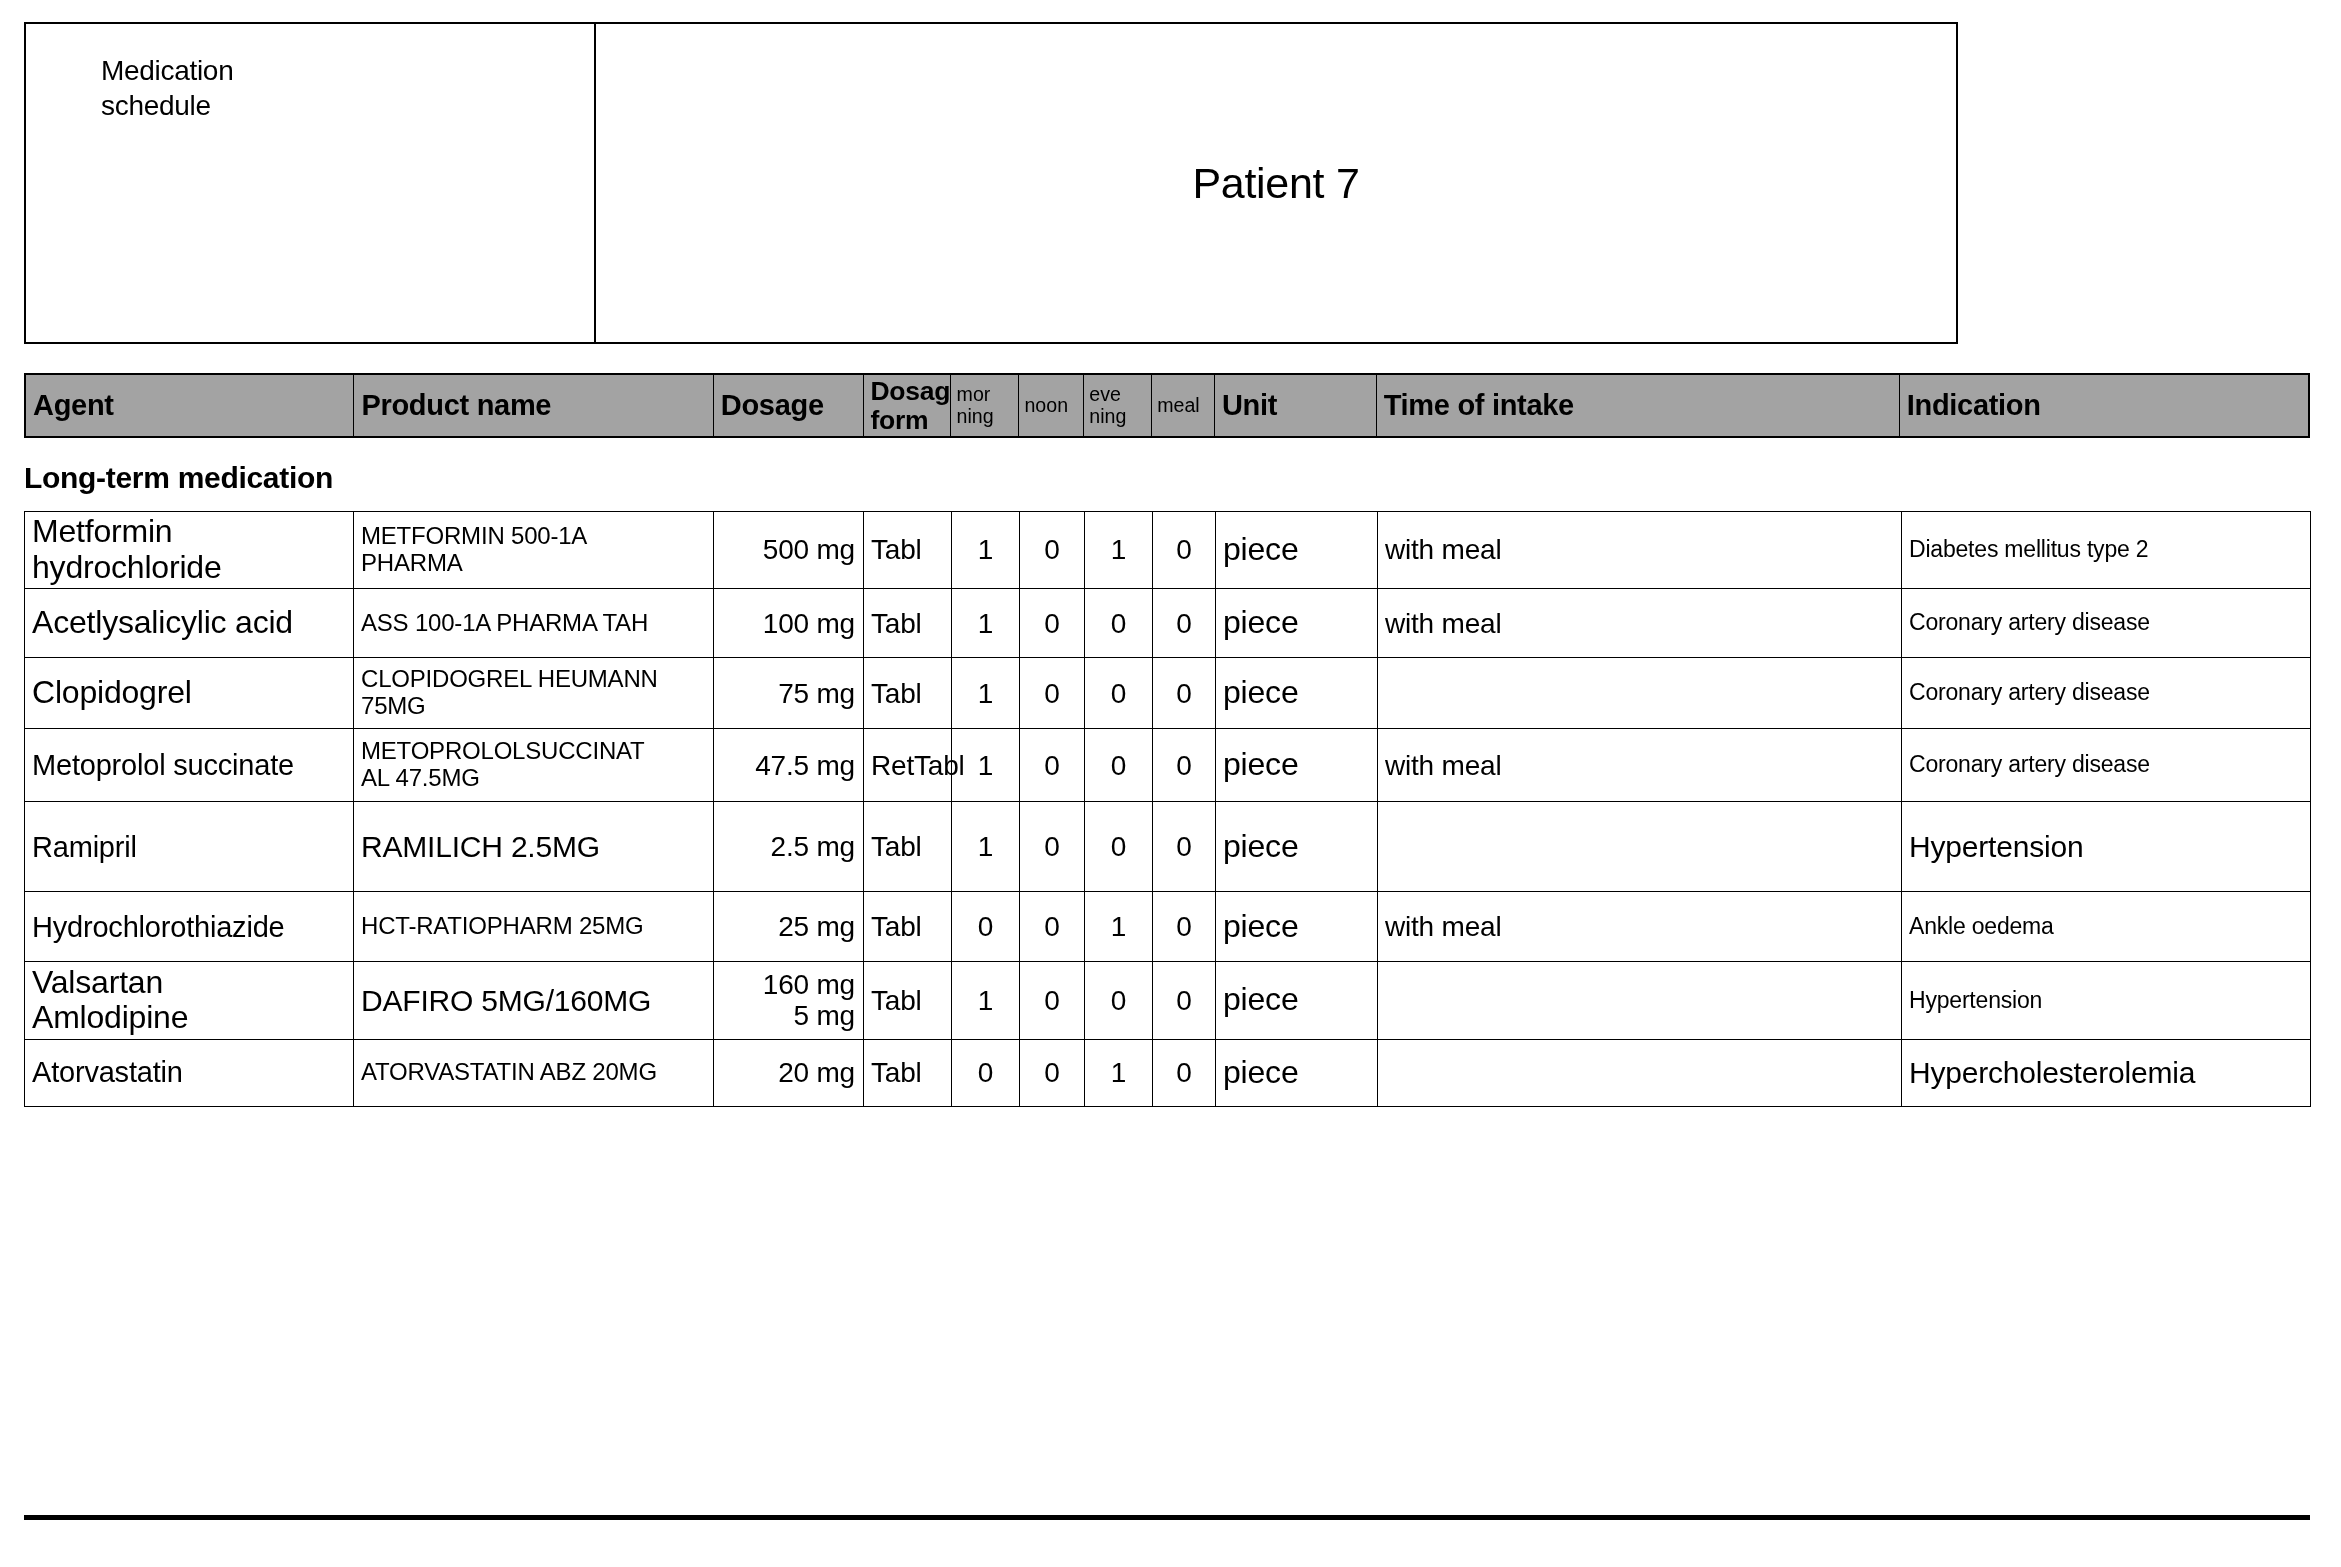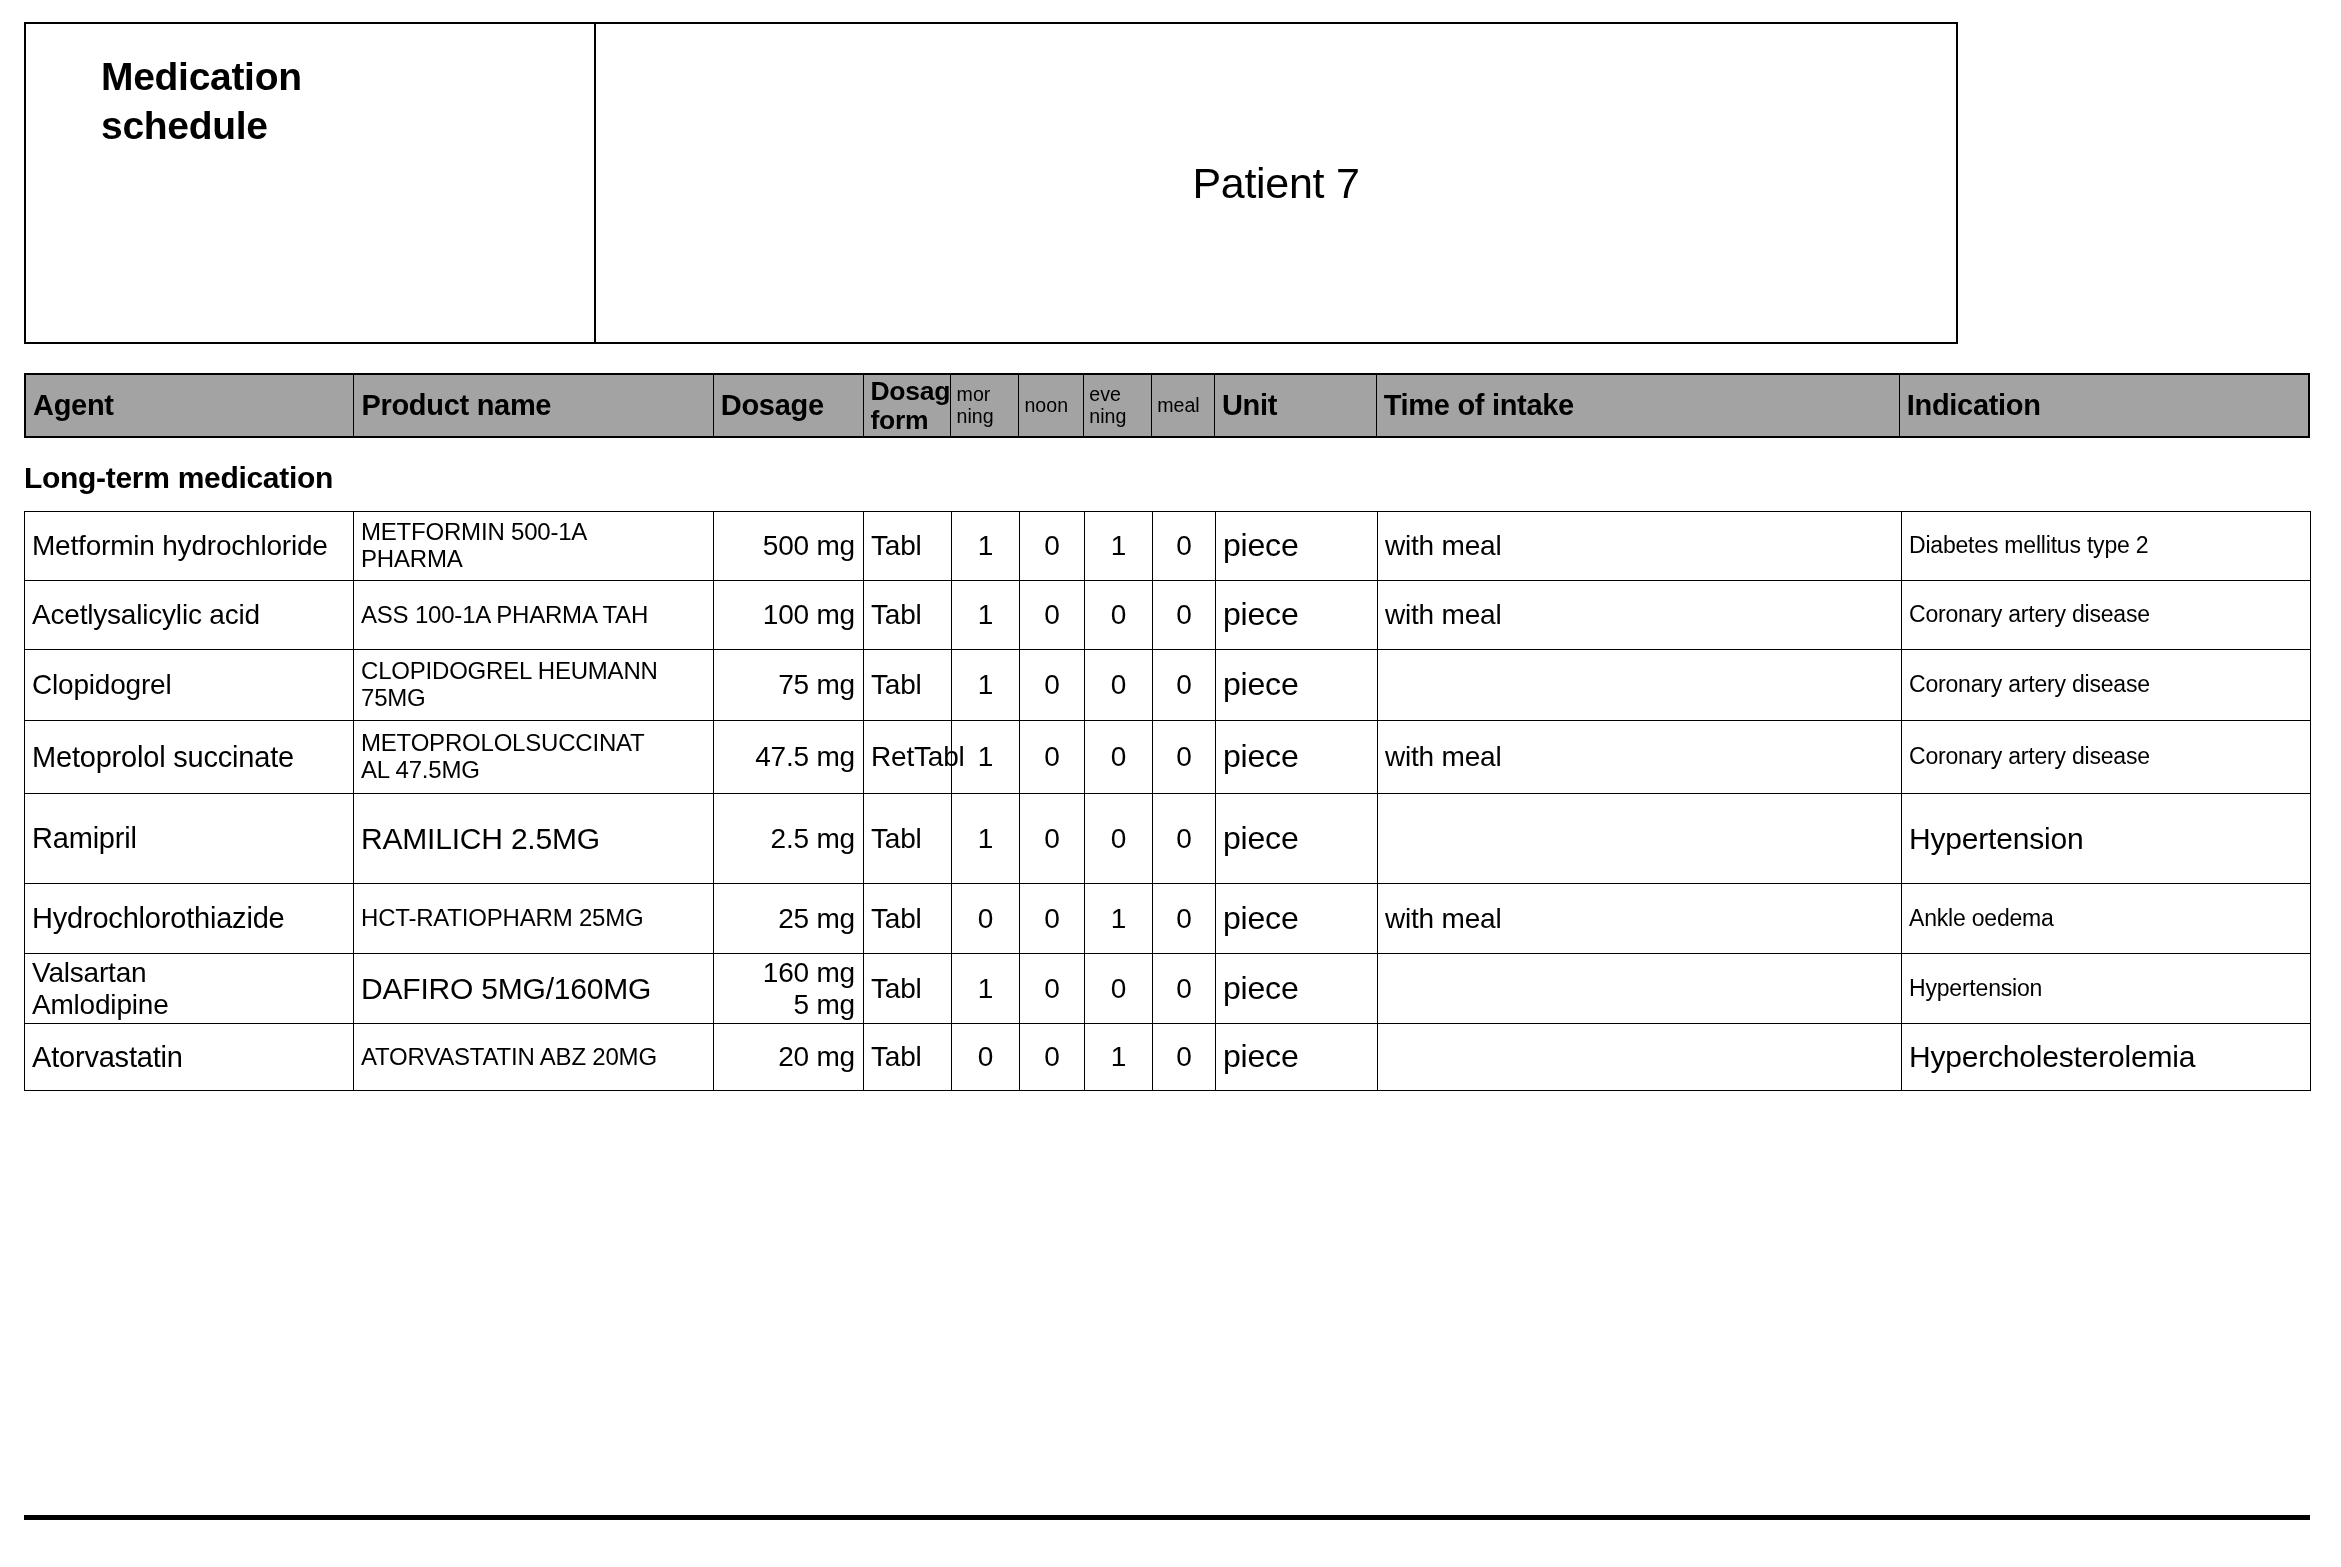--- a/index.html
+++ b/index.html
@@ -29,22 +29,22 @@
   }
   .header-title-cell {
     width: 570px;                
     box-sizing: border-box;
     border-right: 2.9px solid #000;
     display: flex;
     align-items: flex-start;
     padding: 29px 0 0 75px;
   }
   .doc-title {
-    font-size: 39px;
-    font-weight: bold;
+    font-size: 28px;
+    font-weight: normal;
     line-height: 1.25;
     white-space: pre-line;
     letter-spacing: -0.3px;
   }
   .header-patient-cell {
     flex: 1;
     box-sizing: border-box;
     display: flex;
     align-items: center;
     justify-content: center;
@@ -133,21 +133,21 @@
   col.c-dose    { width: 150px; }   
   col.c-dform   { width: 88px; }   
   col.c-morn    { width: 68px; }
   col.c-noon    { width: 65px; }
   col.c-even    { width: 68px; }
   col.c-night   { width: 63px; }
   col.c-unit    { width: 162px; }
   col.c-time    { width: 524px; }
   col.c-ind     { width: 409px; }
 
-  td.agent  { font-size: 28px; }
+  td.agent  { font-size: 32px; }
   td.agent.big { font-size: 29px; }
   td.prod   { font-size: 24px; }
   td.prod.big { font-size: 30px; font-weight: normal; }
   td.dose   { text-align: right; font-size: 28px; padding-right: 8px; white-space: pre-line; }
   td.dform  { font-size: 28px; padding-left: 7px; }
   td.num    { text-align: center; font-size: 28px; padding: 2.3px 0; }
   td.unit   { font-size: 32px; }
   td.time   { font-size: 28px; }
   td.ind    { font-size: 23px; }
   td.ind.big { font-size: 30px; }

